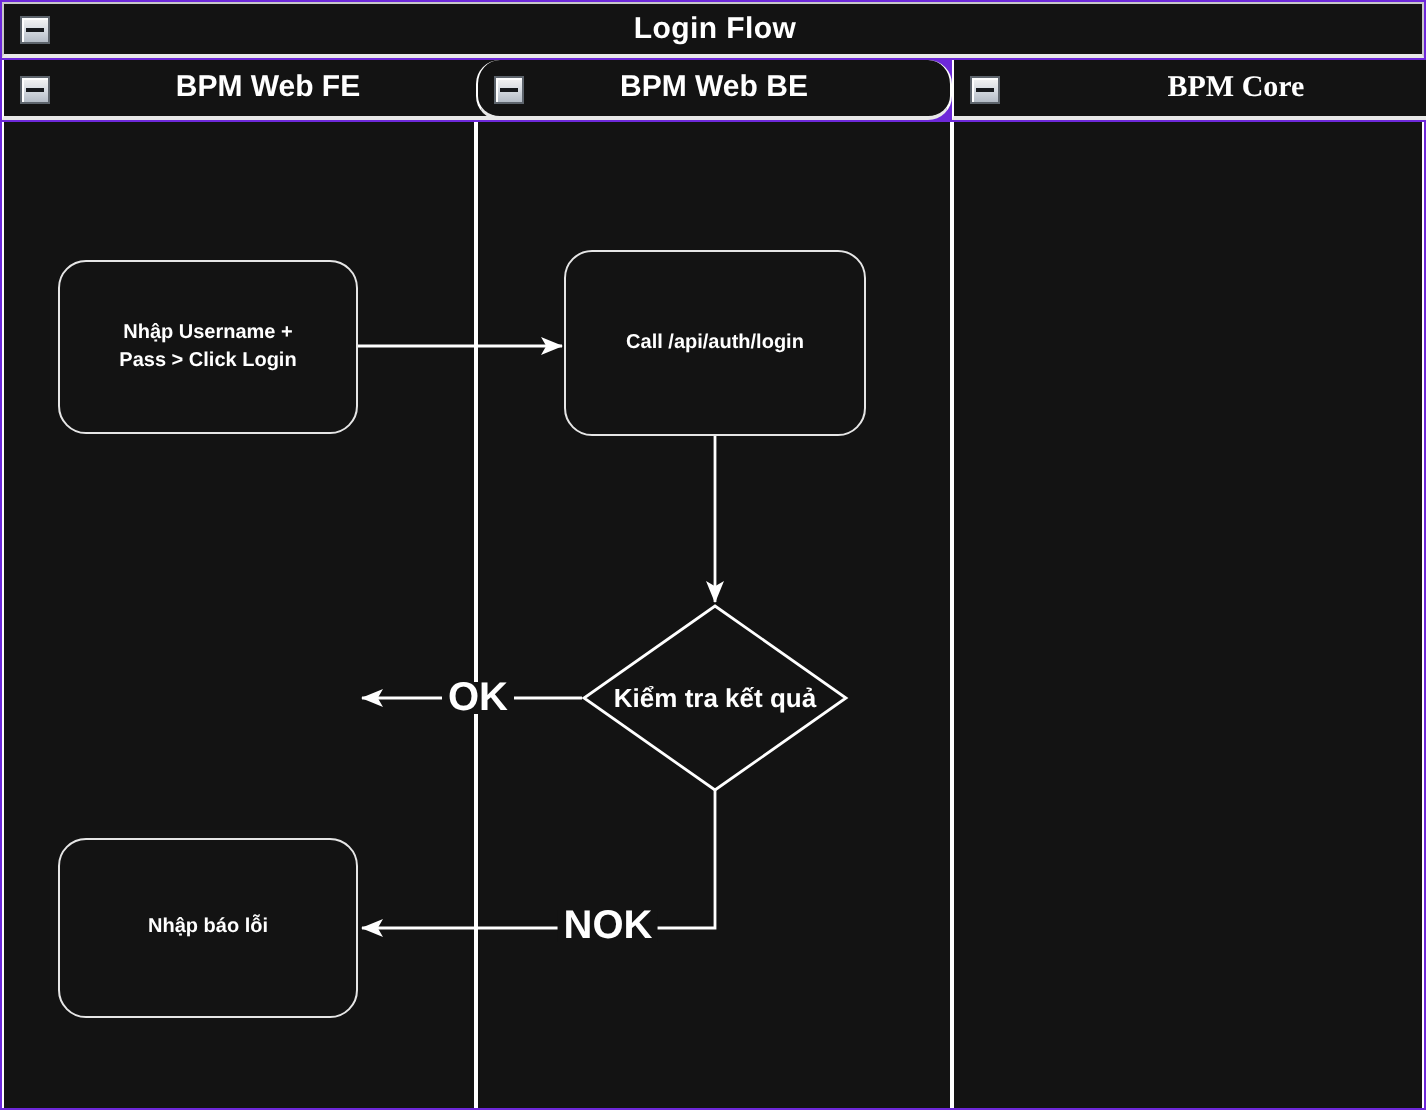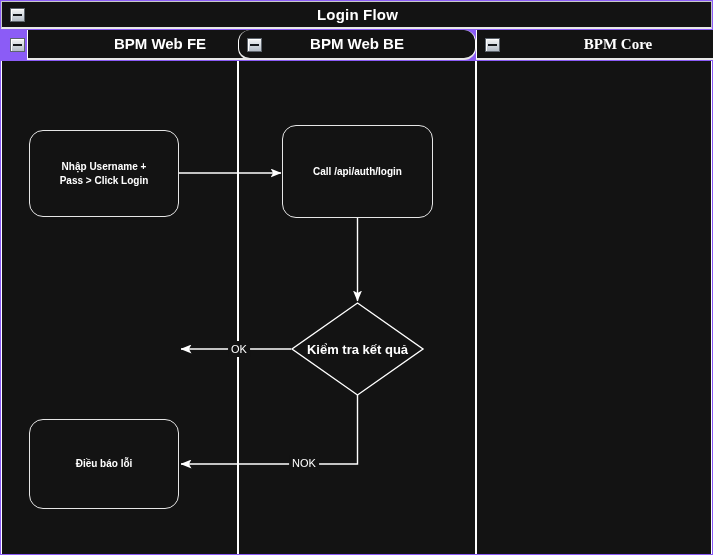--- a/index.html
+++ b/index.html
@@ -13,21 +13,21 @@
     font-family: "Liberation Sans", sans-serif;
     overflow: hidden;
     position: relative;
   }
 
   #diagram-root {
     position: absolute;
     left: 0; top: 0;
     width: 713px;
     height: 555px;
-    background: #8b5cf6;
+    background: #6d28d9;
   }
 
   
   .title-bar {
     position: absolute;
     left: 1px; top: 1px;
     width: 711px;
     height: 28px;
     background: #131313;
     border-top: 1px solid #c8c8c8;
@@ -140,38 +140,38 @@
     height: 555px;
     pointer-events: none;
   }
 
   
   .edge-label {
     position: absolute;
     transform: translate(-50%, -50%);
     background: #131313;
     color: #ffffff;
-    font-size: 11px;
-    font-weight: normal;
+    font-size: 20px;
+    font-weight: bold;
     padding: 0 3px;
     white-space: nowrap;
     line-height: 16px;
   }
 </style>
 </head>
 <body>
 
 <div id="diagram-root">
 
   <div class="title-bar">
     <div class="title-text">Login Flow</div>
   </div>
   <div class="collapse-icon" style="left:10px; top:8px;"></div>
 
-  <div class="lane-header" style="left:1px; width:266px;margin-left:26px;">
+  <div class="lane-header" style="left:1px; width:266px;">
     <div class="lane-header-label">BPM Web FE</div>
   </div>
   <div class="collapse-icon" style="left:10px; top:38px;"></div>
 
   <div class="lane-header" style="left:238px; width:238px;border-radius:12px;">
     <div class="lane-header-label">BPM Web BE</div>
   </div>
   <div class="collapse-icon" style="left:247px; top:38px;"></div>
 
   <div class="lane-header" style="left:476px; width:284px;font-family:Liberation Serif, serif;">
@@ -215,21 +215,21 @@
     <span style="white-space:pre-line;">Nhập Username +
 Pass &gt; Click Login</span>
   </div>
 
   <div class="node node-process" style="left:282px; top:125px; width:151px; height:93px;">
     <span style="white-space:pre-line;">Call /api/auth/login</span>
   </div>
 
 
   <div class="node node-process" style="left:29px; top:419px; width:150px; height:90px;">
-    <span style="white-space:pre-line;">Điều báo lỗi</span>
+    <span style="white-space:pre-line;">Nhập báo lỗi</span>
   </div>
 
   <div class="node-decision-label" style="left:357.5px; top:349px;">
     <span>Kiểm tra kết quả</span>
   </div>
 
   <div class="edge-label" style="left:239px; top:349px;">OK</div>
 
   <div class="edge-label" style="left:304px; top:463px;">NOK</div>
 

